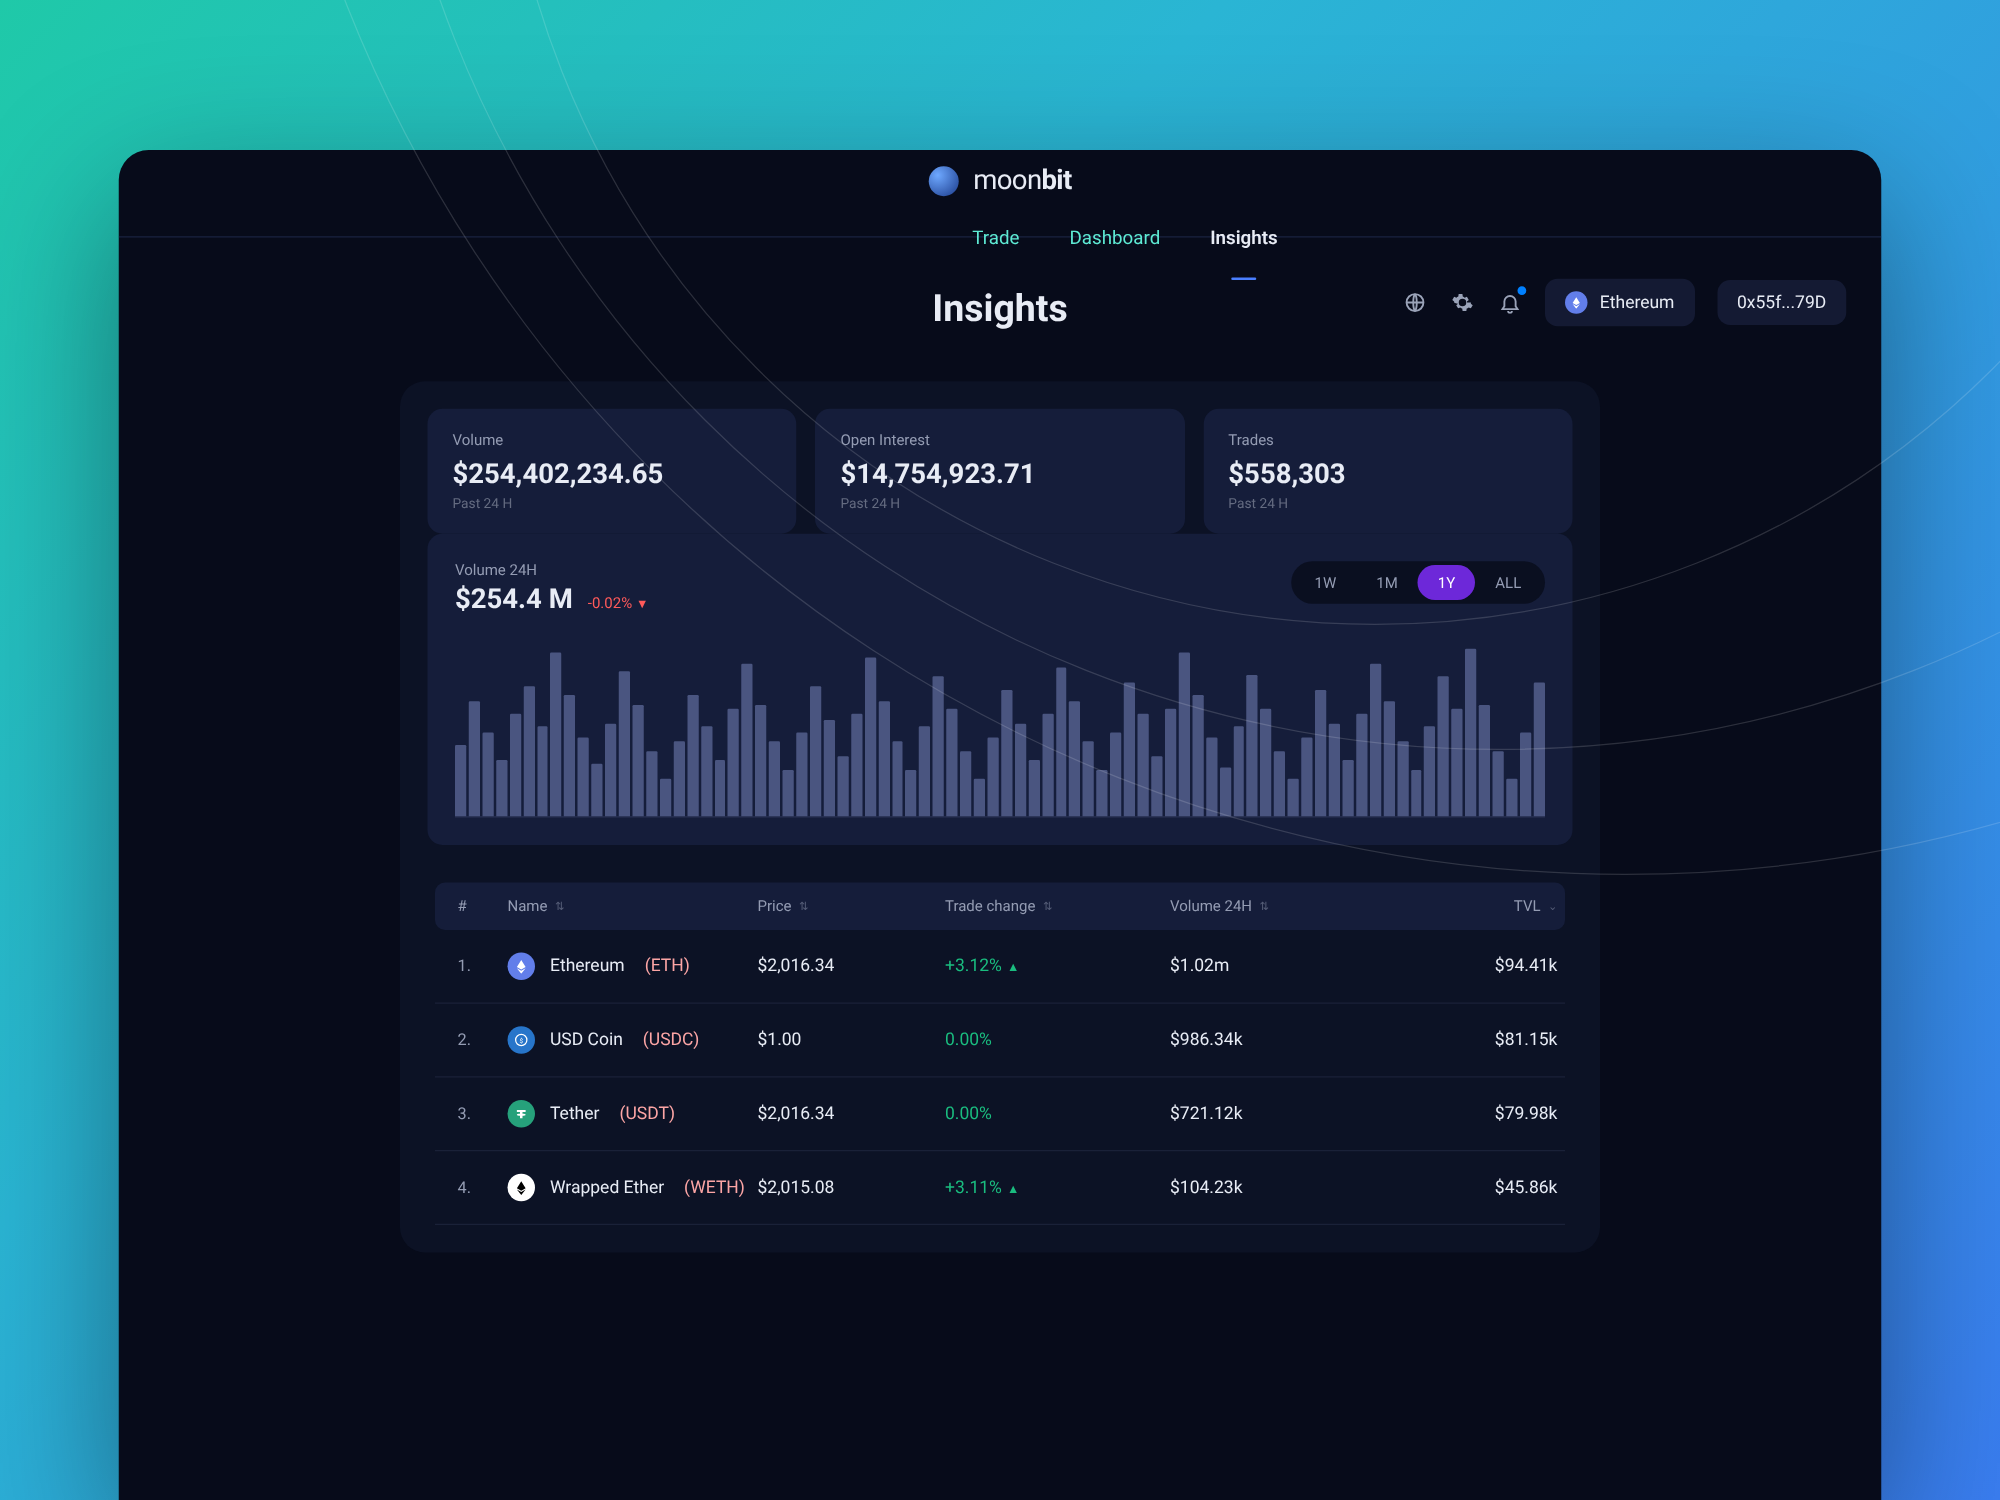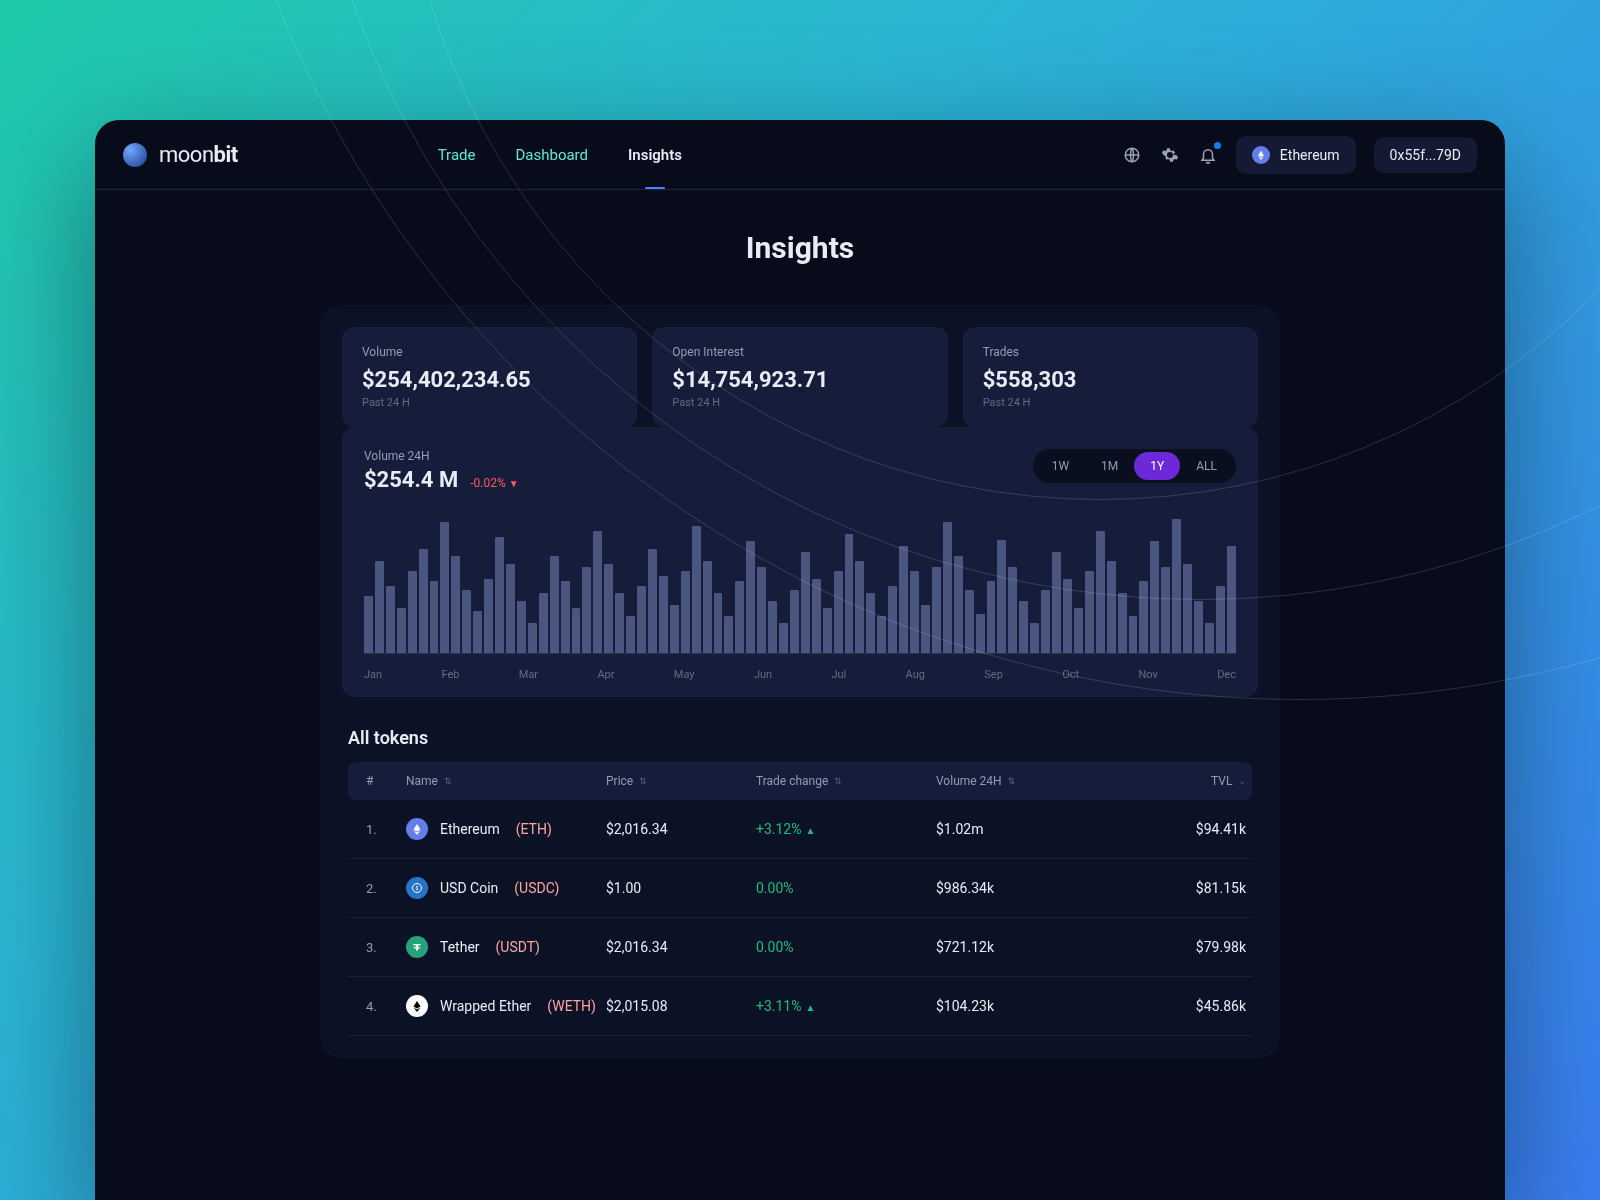--- a/index.html
+++ b/index.html
@@ -27,23 +27,24 @@
   border-radius: 24px 24px 0 0;
   width: 100%;
   height: 1080px;
   overflow: hidden;
   box-shadow: 0 40px 120px rgba(0,0,0,0.4);
 }
 
 .topbar {
   display: flex;
   align-items: center;
-  padding: 1px 28px;
+  padding: 12px 28px;
   border-bottom: 1px solid #1a2340;
   height: 70px;
+  flex-direction: column;
 }
 .logo-area { display: flex; align-items: center; gap: 12px; }
 .logo-orb {
   width: 24px; height: 24px; border-radius: 50%;
   background: radial-gradient(circle at 30% 30%, #6ea8ff, #1a3a8a);
 }
 .logo-text { color: #e8ecf5; font-size: 22px; font-weight: 400; letter-spacing: -0.5px; }
 .logo-text b { font-weight: 700; }
 
 .nav-tabs { display: flex; gap: 40px; margin-left: 200px; }
@@ -293,38 +294,23 @@
             <div class="bar" style="height: 48%;"></div>
             <div class="bar" style="height: 75%;"></div>
             <div class="bar" style="height: 58%;"></div>
             <div class="bar" style="height: 90%;"></div>
             <div class="bar" style="height: 60%;"></div>
             <div class="bar" style="height: 35%;"></div>
             <div class="bar" style="height: 20%;"></div>
             <div class="bar" style="height: 45%;"></div>
             <div class="bar" style="height: 72%;"></div>
           </div>
-        <div class="x-axis" id="x-axis">
-            <div class="x-tick">Jan</div>
-            <div class="x-tick">Feb</div>
-            <div class="x-tick">Mar</div>
-            <div class="x-tick">Apr</div>
-            <div class="x-tick">May</div>
-            <div class="x-tick">Jun</div>
-            <div class="x-tick">Jul</div>
-            <div class="x-tick">Aug</div>
-            <div class="x-tick">Sep</div>
-            <div class="x-tick">Oct</div>
-            <div class="x-tick">Nov</div>
-            <div class="x-tick">Dec</div>
-          </div>
       </div>
 
       <div class="tokens-section">
-        <div class="tokens-title">All tokens</div>
         <div class="table-head">
           <div class="th">
               <span>#</span>
             </div>
           <div class="th">
               <span>Name</span>
               <span class="sort-icon">⇅</span>
             </div>
           <div class="th">
               <span>Price</span>

